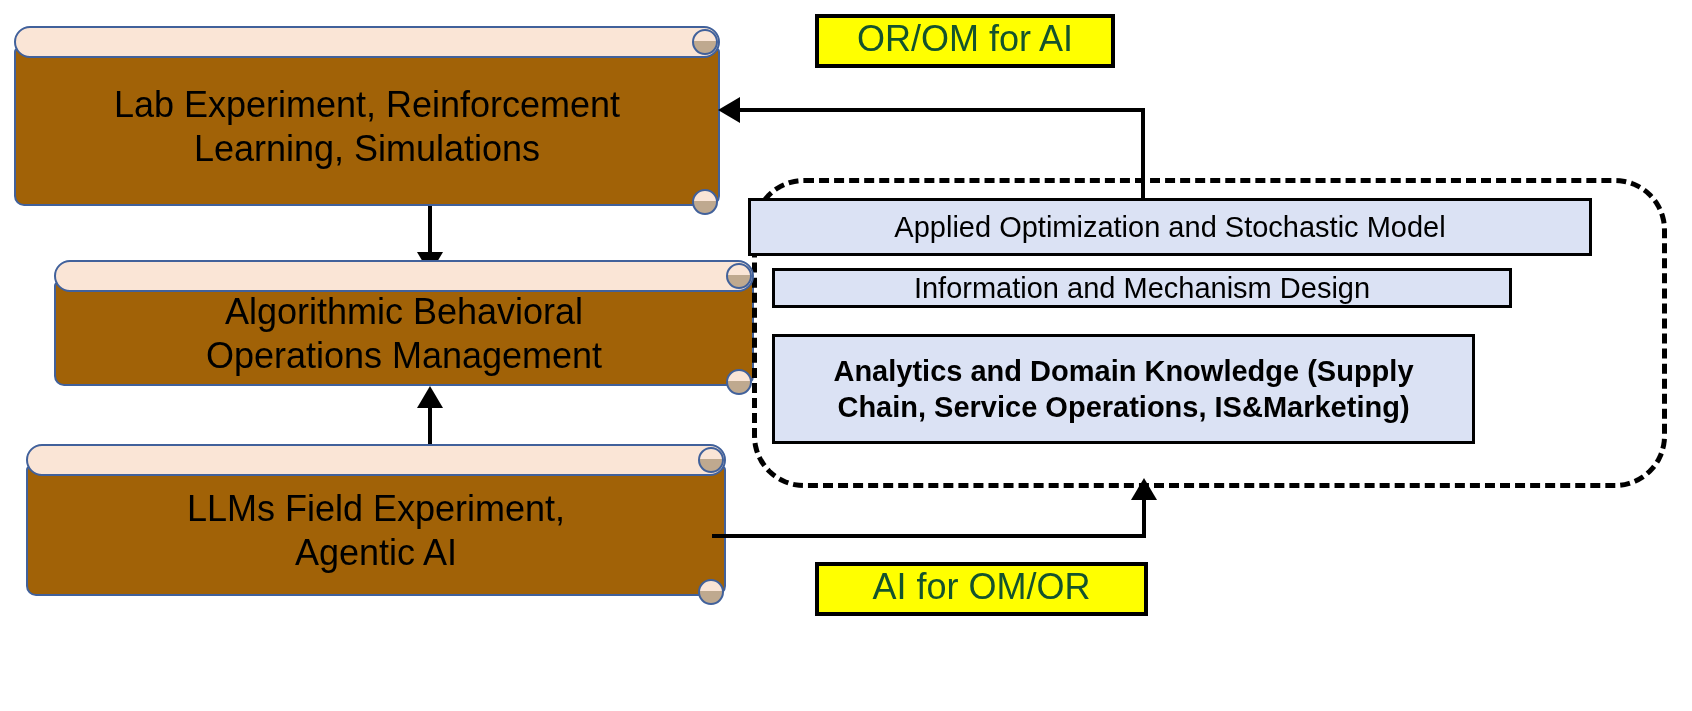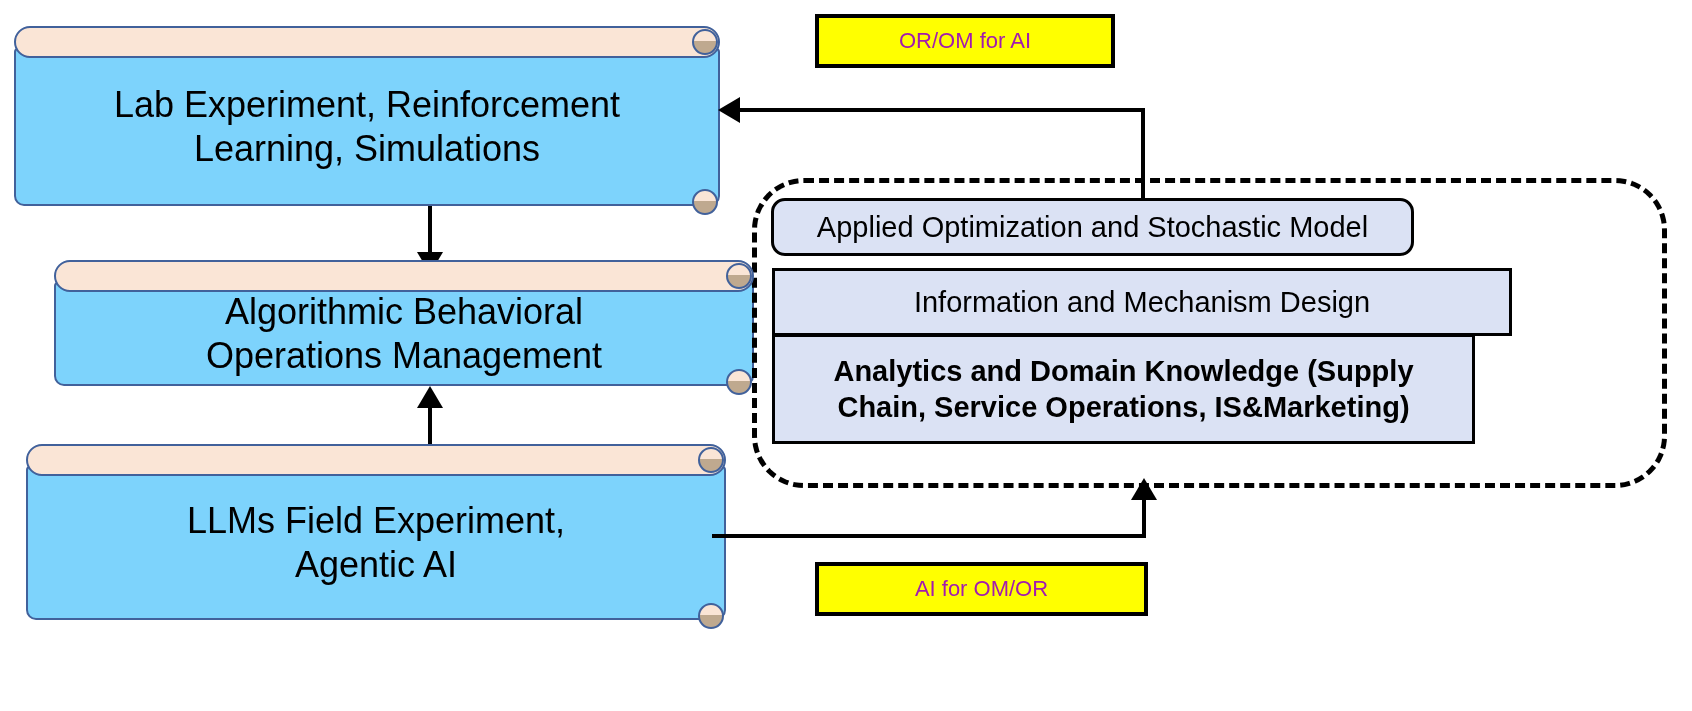--- a/index.html
+++ b/index.html
@@ -20,21 +20,21 @@
   .scroll-box {
     position: absolute;
     box-sizing: border-box;
   }
   .scroll-body {
     position: absolute;
     left: 0;
     top: 22px;
     right: 0;
     bottom: 0;
-    background: #7dd3fc;
+    background: #a16207;
     border: 2px solid #41619b;
     border-radius: 4px 4px 10px 10px;
     box-sizing: border-box;
     display: flex;
     align-items: center;
     justify-content: center;
     text-align: center;
   }
   .scroll-roll {
     position: absolute;
@@ -102,24 +102,23 @@
     padding: 0 10px;
   }
 
   
   .yellow-label {
     position: absolute;
     background: #ffff00;
     border: 4px solid #000000;
     box-sizing: border-box;
     display: flex;
-    align-items: center;
     justify-content: center;
-    color: #a21caf;
-    font-size: 22px;
+    color: #14532d;
+    font-size: 36px;
   }
 
   
   .line-v {
     position: absolute;
     width: 4px;
     background: #000000;
   }
   .line-h {
     position: absolute;
@@ -169,43 +168,43 @@
   <div class="scroll-box" style="left:22px; top:260px; width:700px; height:126px;margin-left:32px;">
     <div class="scroll-body">
       <span class="scroll-label">Algorithmic Behavioral
 Operations Management</span>
     </div>
     <div class="scroll-roll"></div>
     <div class="scroll-curl top-right"></div>
     <div class="scroll-curl bottom-right"></div>
   </div>
 
-  <div class="scroll-box" style="left:26px; top:444px; width:700px; height:176px;">
+  <div class="scroll-box" style="left:26px; top:444px; width:700px; height:152px;">
     <div class="scroll-body">
       <span class="scroll-label">LLMs Field Experiment,
 Agentic AI</span>
     </div>
     <div class="scroll-roll"></div>
     <div class="scroll-curl top-right"></div>
     <div class="scroll-curl bottom-right"></div>
   </div>
 
   <div class="line-v" style="left:428px; top:206px; height:52px;"></div>
   <div class="arrow-down" style="left:417px; top:252px;"></div>
 
   <div class="line-v" style="left:428px; top:398px; height:48px;"></div>
   <div class="arrow-up" style="left:417px; top:386px;"></div>
 
   <div class="dashed-group" style="left:752px; top:178px; width:915px; height:310px;"></div>
 
-  <div class="blue-box" style="left:771px; top:198px; width:643px; height:58px;border-radius:14px;">
+  <div class="blue-box" style="left:748px; top:198px; width:844px; height:58px;">
     <span>Applied Optimization and Stochastic Model</span>
   </div>
 
-  <div class="blue-box" style="left:772px; top:268px; width:740px; height:68px;">
+  <div class="blue-box" style="left:772px; top:268px; width:740px; height:40px;">
     <span>Information and Mechanism Design</span>
   </div>
 
   <div class="blue-box" style="left:772px; top:334px; width:703px; height:110px;font-weight:bold;">
     <span>Analytics and Domain Knowledge (Supply
 Chain, Service Operations, IS&amp;Marketing)</span>
   </div>
 
   <div class="line-v" style="left:1141px; top:108px; height:92px;"></div>
   <div class="line-h" style="left:740px; top:108px; width:405px;"></div>

